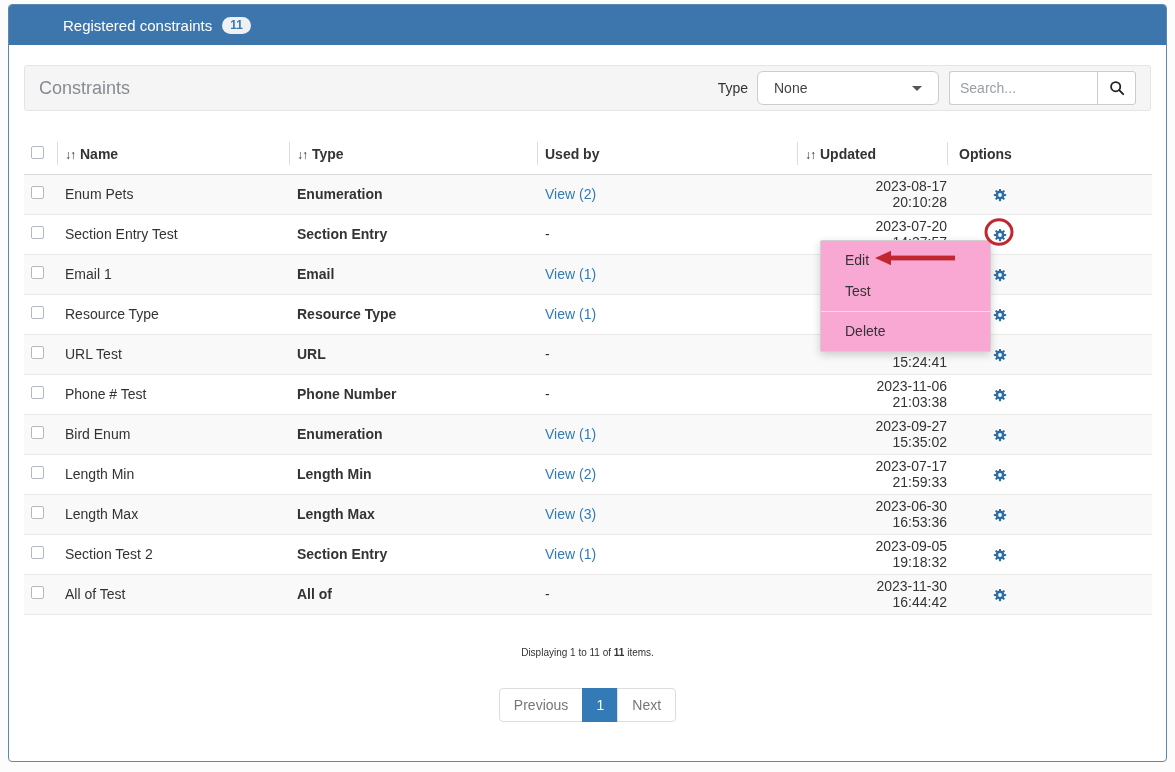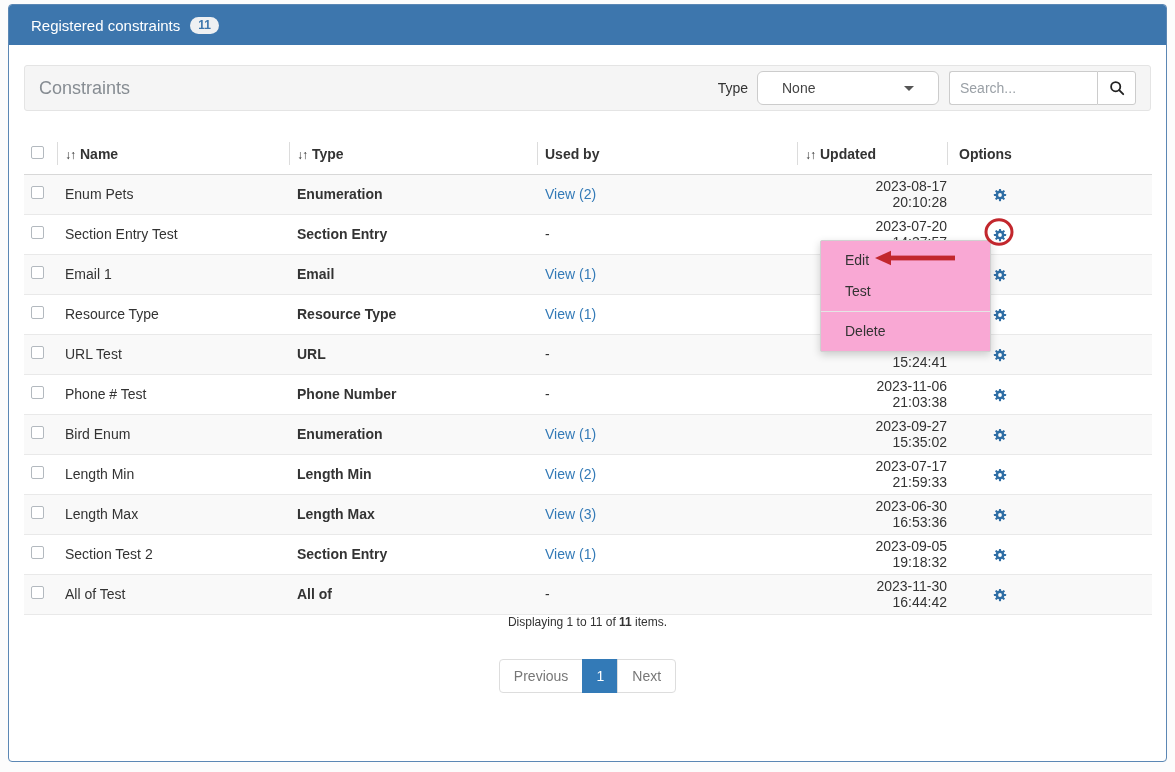--- a/index.html
+++ b/index.html
@@ -13,40 +13,40 @@
 
   
   .card {
     position: absolute; left: 8px; top: 4px; width: 1159px; height: 758px;
     background: #fff; border: 1px solid #5b87b4; border-radius: 4px;
   }
   .card-header {
     height: 40px; background: #3d76ad; border-radius: 3px 3px 0 0;
     display: flex; align-items: center; padding: 0 22px;
   }
-  .card-title { color: #fff; font-size: 15px; }
+  .card-title { color: #fff; font-size: 15px; margin-left: 32px; }
   .count-badge {
     margin-left: 10px; background: #eef0f2; color: #3d76ad;
     font-size: 12px; font-weight: bold; line-height: 17px;
     padding: 0 8px; border-radius: 9px; display: inline-block;
   }
 
   
   .filter-bar {
     margin: 20px 15px 0; height: 46px; background: #f5f5f5;
     border: 1px solid #e4e4e4; border-radius: 3px;
     display: flex; align-items: center; padding: 0 14px;
   }
   .panel-title { font-size: 18px; color: #868c92; }
   .filter-right { margin-left: auto; display: flex; align-items: center; }
   .type-label { font-size: 14px; color: #333; margin-right: 9px; }
   .select-box {
     width: 182px; height: 34px; background: #fff; border: 1px solid #ccc;
     border-radius: 6px; display: flex; align-items: center;
-    padding: 0 24px; font-size: 14px; color: #444; cursor: pointer;
+    padding: 0 16px; font-size: 14px; color: #444; cursor: pointer;
   }
   .caret {
     margin-left: auto; width: 0; height: 0;
     border-left: 5px solid transparent; border-right: 5px solid transparent;
     border-top: 5px solid #555;
   }
   .search-group { display: flex; margin-left: 10px; }
   .search-input {
     width: 148px; height: 34px; border: 1px solid #ccc; border-right: none;
     border-radius: 3px 0 0 3px; padding: 0 10px; font-size: 14px;
@@ -79,21 +79,21 @@
   td.c-opt { padding-left: 46px; }
   .view-link { color: #337ab7; text-decoration: none; cursor: pointer; }
   .checkbox {
     display: inline-block; width: 13px; height: 13px; background: #fff;
     border: 1px solid #b3b9bf; border-radius: 2px; margin-left: 7px; cursor: pointer;
   }
   thead .checkbox { margin-left: 7px; }
   .gear { width: 14px; height: 14px; color: #2e6da4; cursor: pointer; display: inline-block; vertical-align: middle; }
 
   
-  .summary { text-align: center; font-size: 12px; color: #333; }
+  .summary { text-align: center; margin-top: 32px; font-size: 10px; color: #333; }
   .summary b { font-weight: bold; }
   .pagination { display: flex; justify-content: center; margin-top: 30px; }
   .page-btn {
     height: 34px; line-height: 32px; padding: 0 14px; border: 1px solid #ddd;
     background: #fff; color: #777; font-size: 14px; text-decoration: none; cursor: pointer;
   }
   .page-btn.prev { border-radius: 4px 0 0 4px; }
   .page-btn.next { border-radius: 0 4px 4px 0; margin-left: -1px; }
   .page-btn.active {
     background: #337ab7; border-color: #337ab7; color: #fff;

